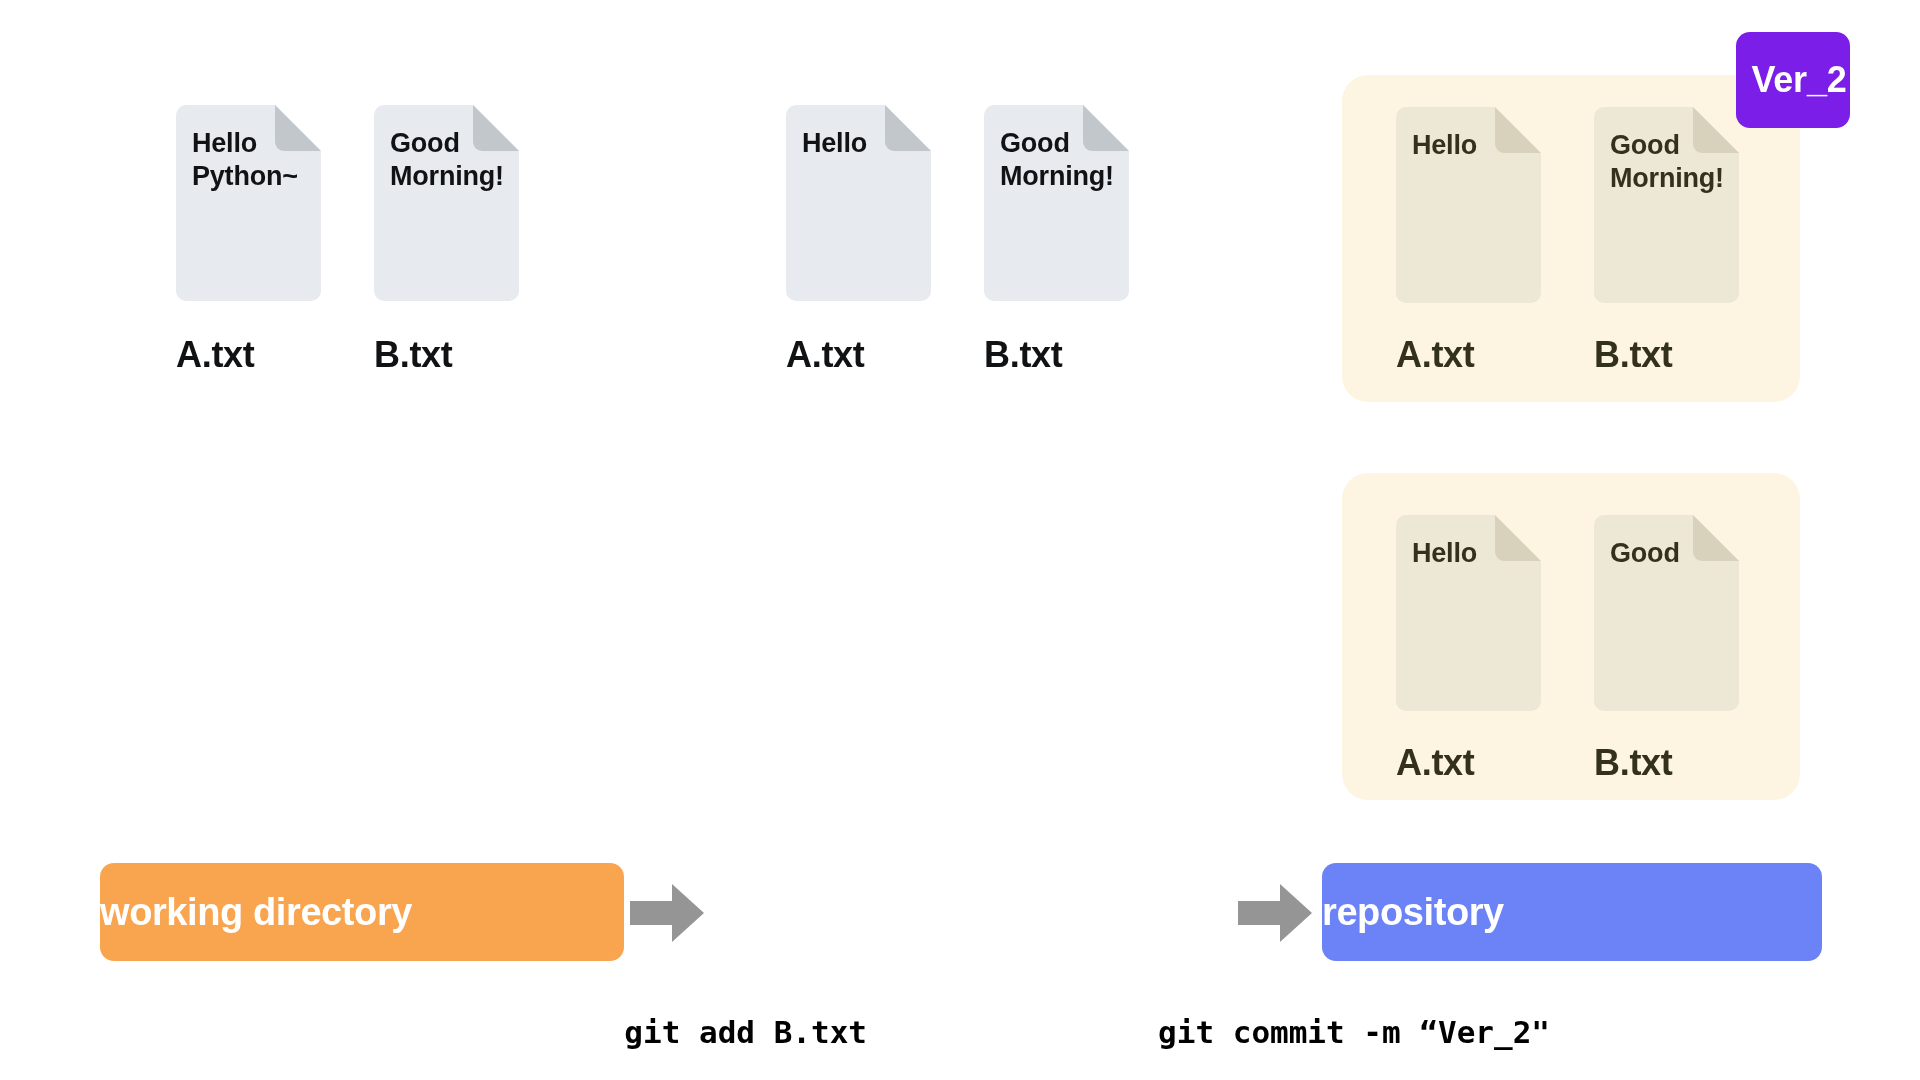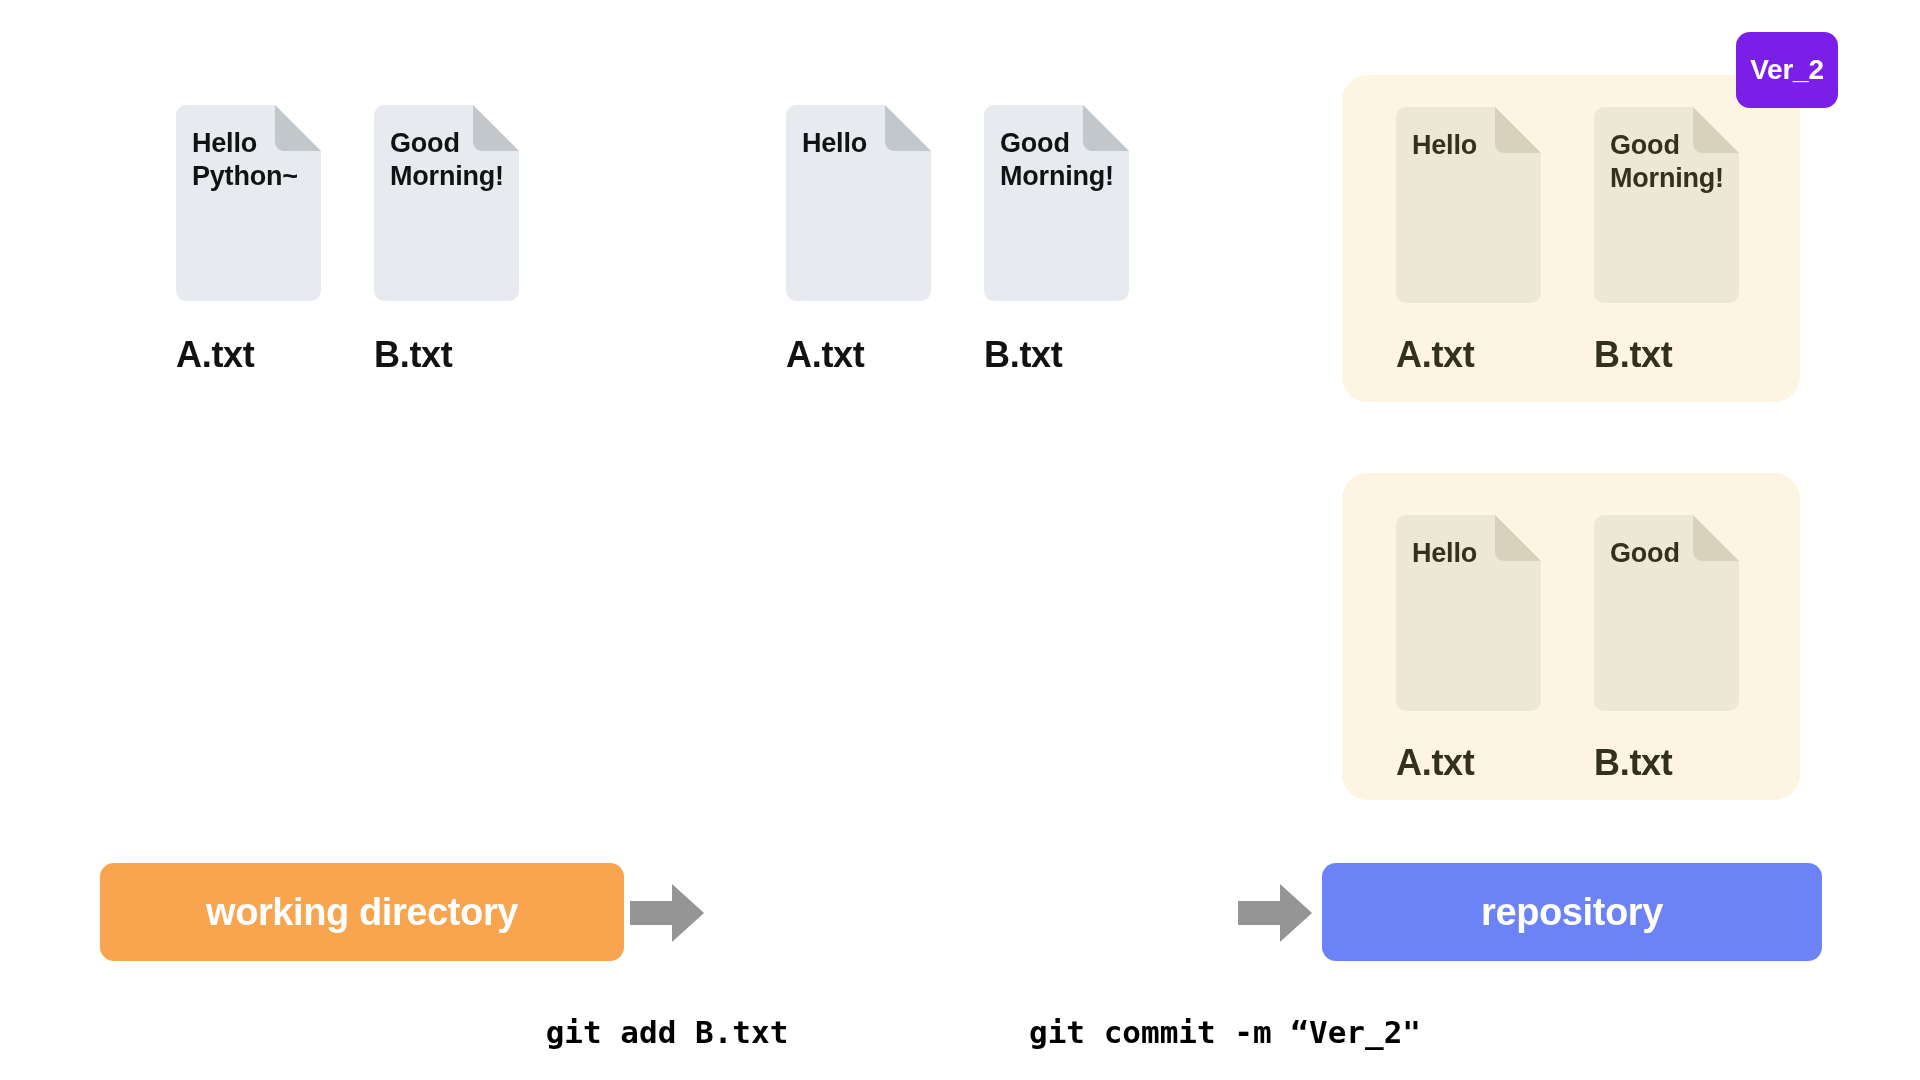--- a/index.html
+++ b/index.html
@@ -74,56 +74,56 @@
     background: #FDF5E2;
     border-radius: 26px;
   }
   .commit-badge {
     position: absolute;
     display: flex;
     align-items: center;
     justify-content: center;
     border-radius: 14px;
     color: #ffffff;
-    font-size: 28px;
+    font-size: 36px;
     font-weight: 700;
     letter-spacing: -0.2px;
     width: 102px;
-    height: 76px;
+    height: 96px;
+    padding-left: 12px;
   }
 
   
   .flow-bar {
     position: absolute;
     height: 98px;
     border-radius: 14px;
     display: flex;
     align-items: center;
-    justify-content: center;
     color: #ffffff;
     font-size: 38px;
     font-weight: 700;
     letter-spacing: -0.4px;
   }
   .flow-arrow {
     position: absolute;
     width: 74px;
     height: 58px;
     top: 884px;
   }
   .flow-arrow svg { display: block; }
 
   .cmd-label {
     position: absolute;
     font-family: "DejaVu Sans Mono", "Liberation Mono", monospace;
     font-size: 31px;
     font-weight: 700;
     color: #000000;
     white-space: nowrap;
-    text-align: center;
+    text-align: right;
   }
 </style>
 </head>
 <body>
 
 <div class="stage">
 
   <div>
 
     <div class="file-card" style="left:176px; top:105px; --sheet:#E7EBF0; --fold:#C2C7CC; --ink:#111214;">

